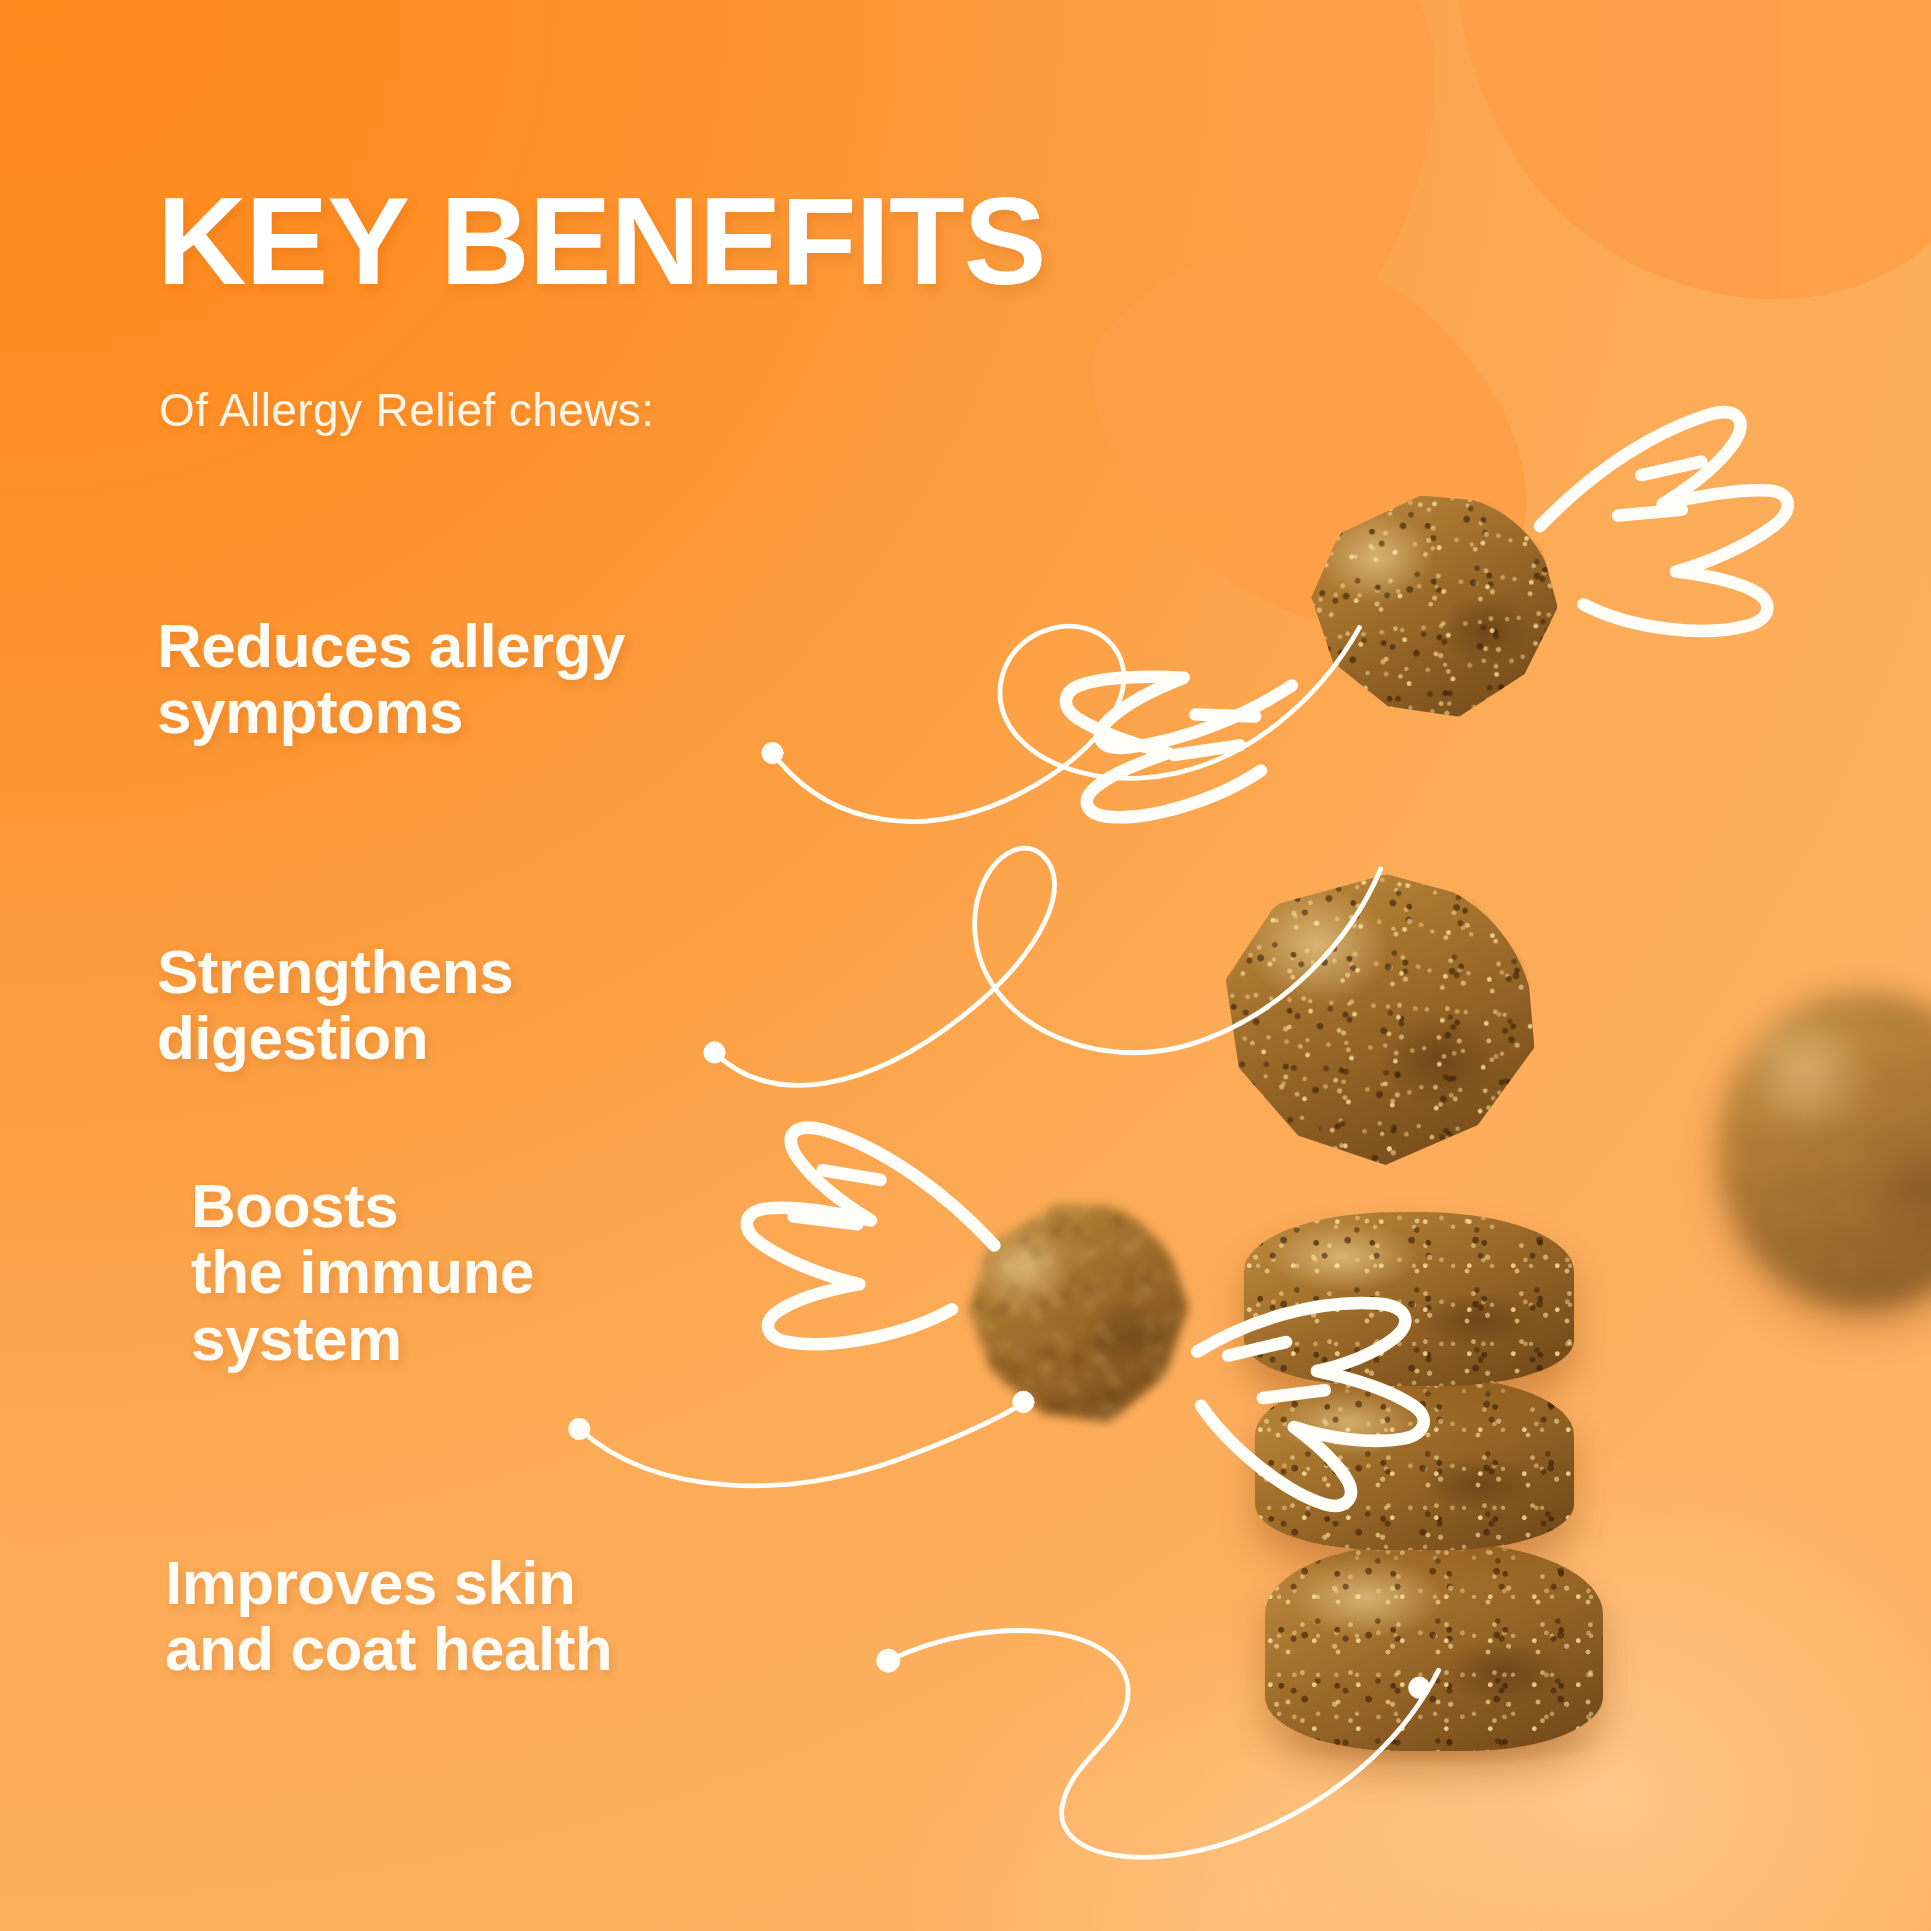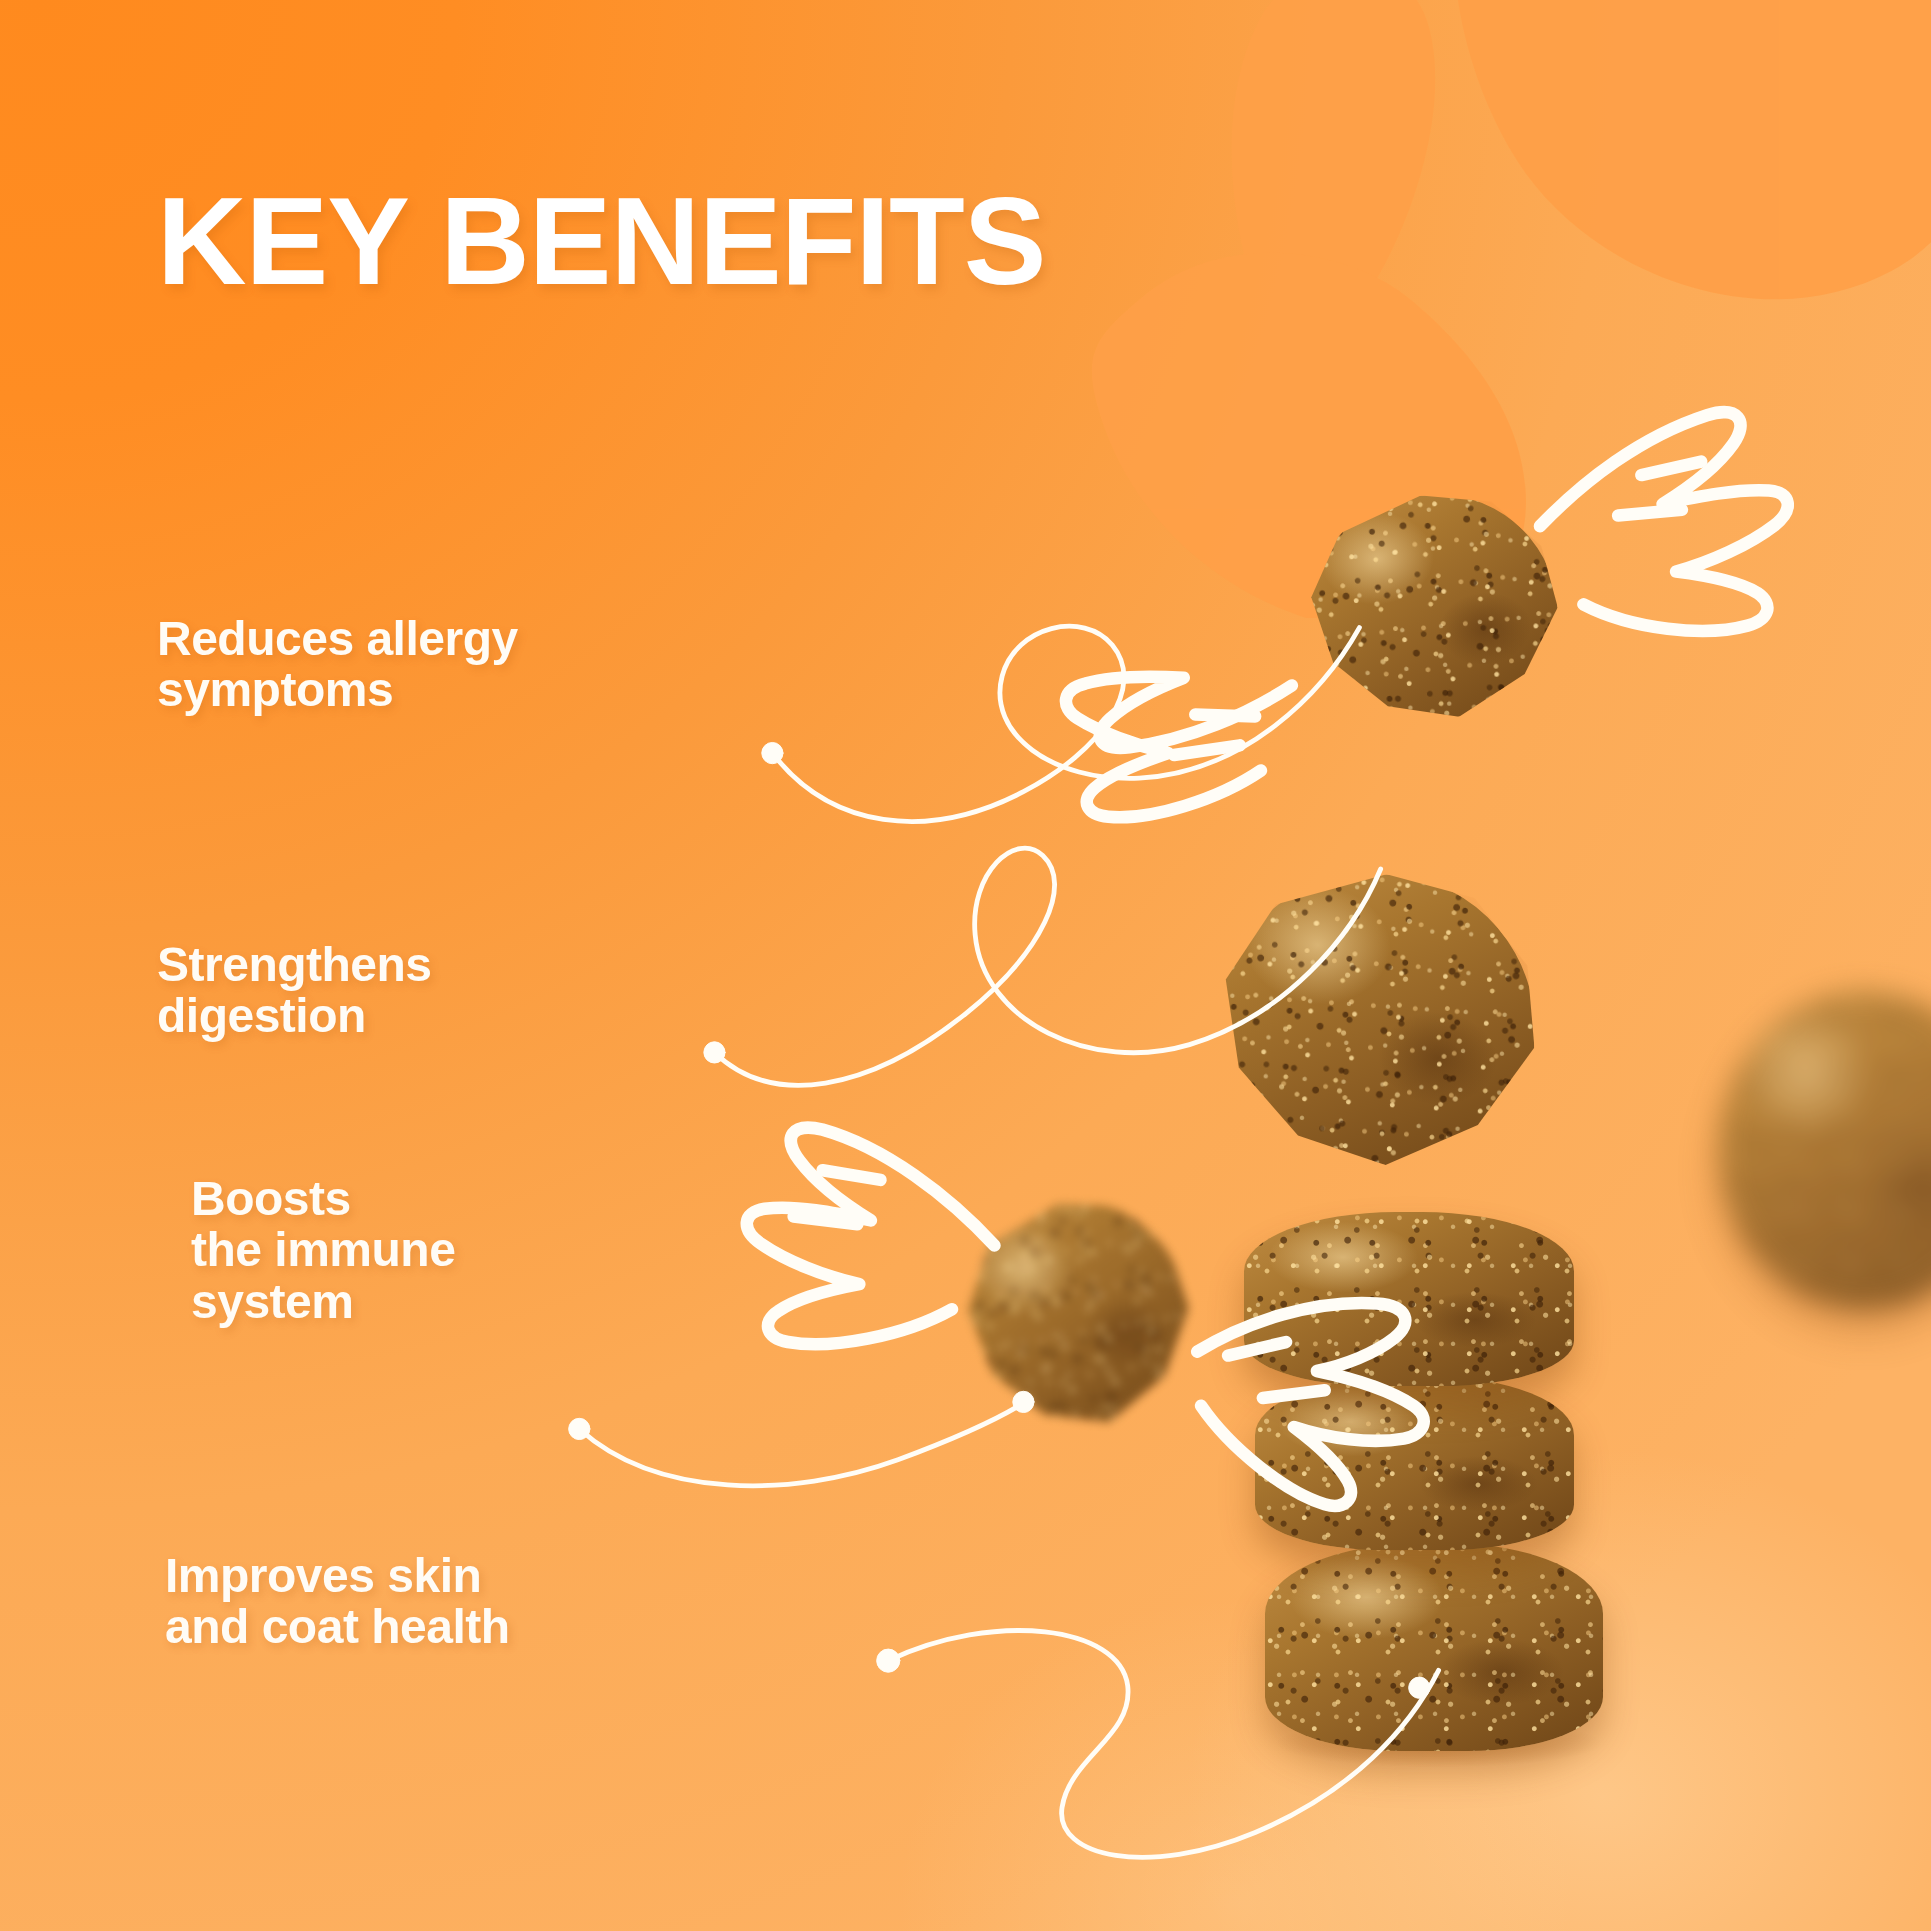--- a/index.html
+++ b/index.html
@@ -51,21 +51,21 @@
     font-weight:400;
     letter-spacing:0.4px;
     white-space:nowrap;
     text-shadow:1.9px 2.9px 6.8px rgba(180,85,0,.16);
   }
 
   
   .benefit{
     position:absolute;left:157px;
     color:#FFFCF6;
-    font-size:48px;
+    font-size:62px;
     font-weight:bold;
     line-height:1.07;
     letter-spacing:-0.5px;
     white-space:pre-line;
     text-shadow:2.9px 3.9px 8.7px rgba(175,82,0,.20);
     max-width:792px;
   }
   .b0{top:613px;}
   .b1{top:939px;}
   .b2{top:1173px;margin-left:34px;}
@@ -237,20 +237,21 @@
       <g stroke-width="5">
         <path d="M920 1720 C1030 1668 1160 1684 1168 1746 C1174 1798 1108 1820 1100 1872
                  C1092 1924 1190 1944 1300 1898 C1400 1856 1460 1790 1490 1730"></path>
       </g>
       <circle cx="920" cy="1720" r="12" fill="#FFFDF7"></circle>
       <circle cx="1470" cy="1748" r="11" fill="#FFFDF7"></circle>
     </g>
   </svg>
 
   <div class="title">KEY BENEFITS</div>
+  <div class="subtitle">Of Allergy Relief chews:</div>
 
   <div class="benefit b0">Reduces allergy
 symptoms</div>
   <div class="benefit b1">Strengthens
 digestion</div>
   <div class="benefit b2">Boosts
 the immune
 system</div>
   <div class="benefit b3">Improves skin
 and coat health</div>

